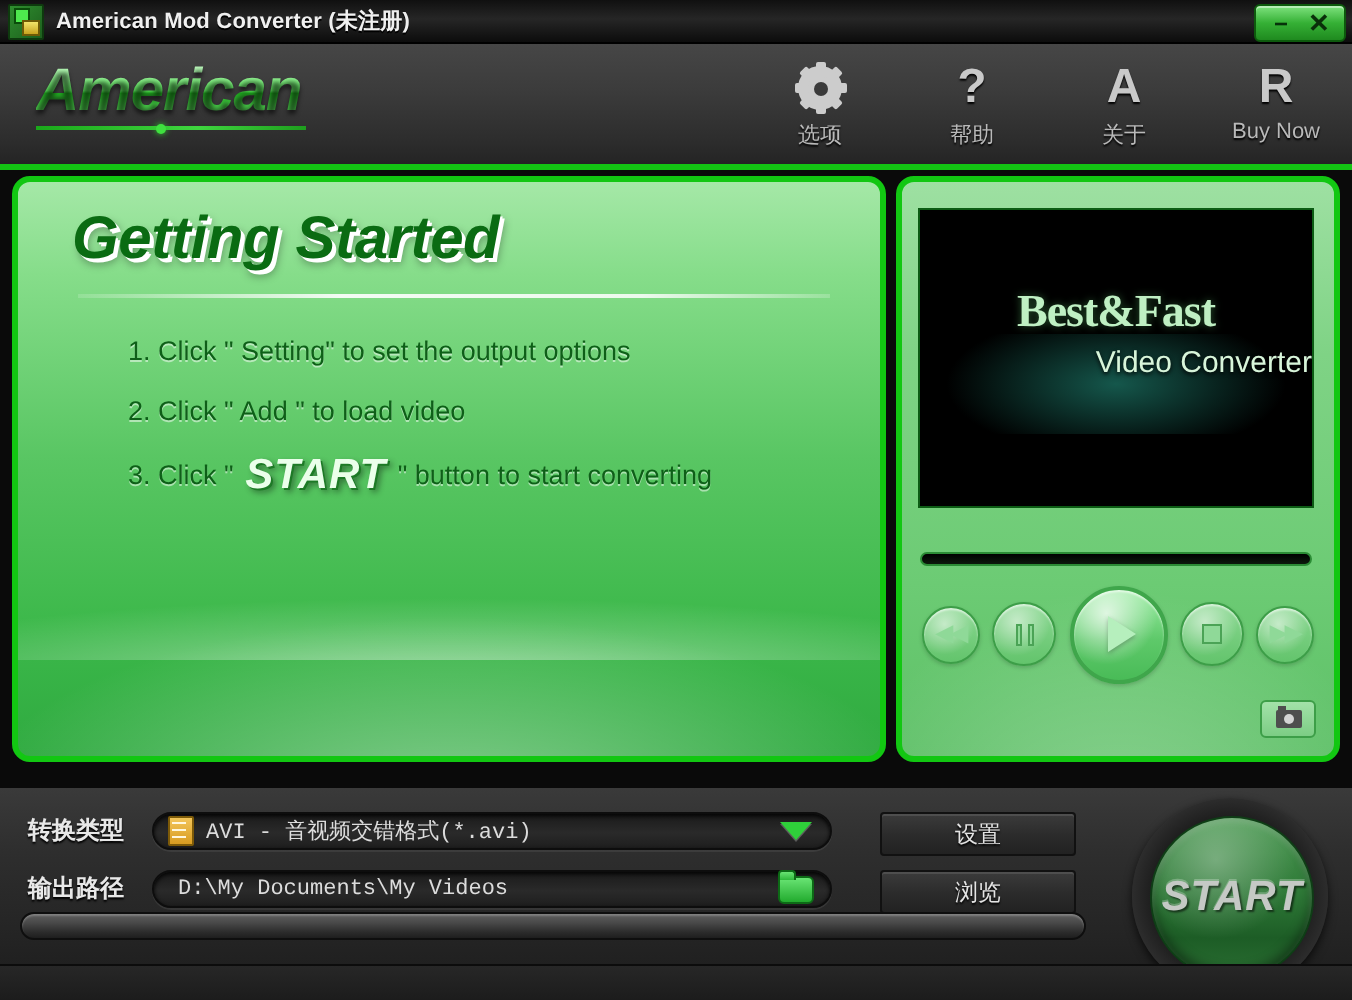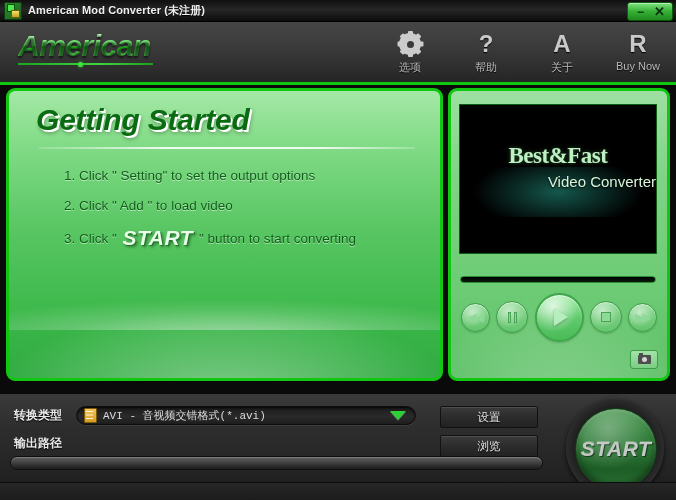--- a/index.html
+++ b/index.html
@@ -666,20 +666,24 @@
       <div class="bf-label">转换类型</div>
       <div class="field combo">
         <span class="fmt-icon"></span>
         <span class="field-text">AVI - 音视频交错格式(*.avi)</span>
         <span class="caret"></span>
       </div>
     </div>
 
     <div class="bf-row" style="left:14px; top:41px;">
       <div class="bf-label">输出路径</div>
+      <div class="field path">
+        <span class="field-text">D:\My Documents\My Videos</span>
+        <span class="folder-icon"></span>
+      </div>
     </div>
 
     <div class="side-btn" style="left:440px; top:12px;">设置</div>
     <div class="side-btn" style="left:440px; top:41px;">浏览</div>
 
     <div class="progress" style="top:62px;"></div>
 
     <div class="start-wrap" style="left:566px; top:5px;">
       <div class="start-ring"></div>
       <div class="start-btn">

